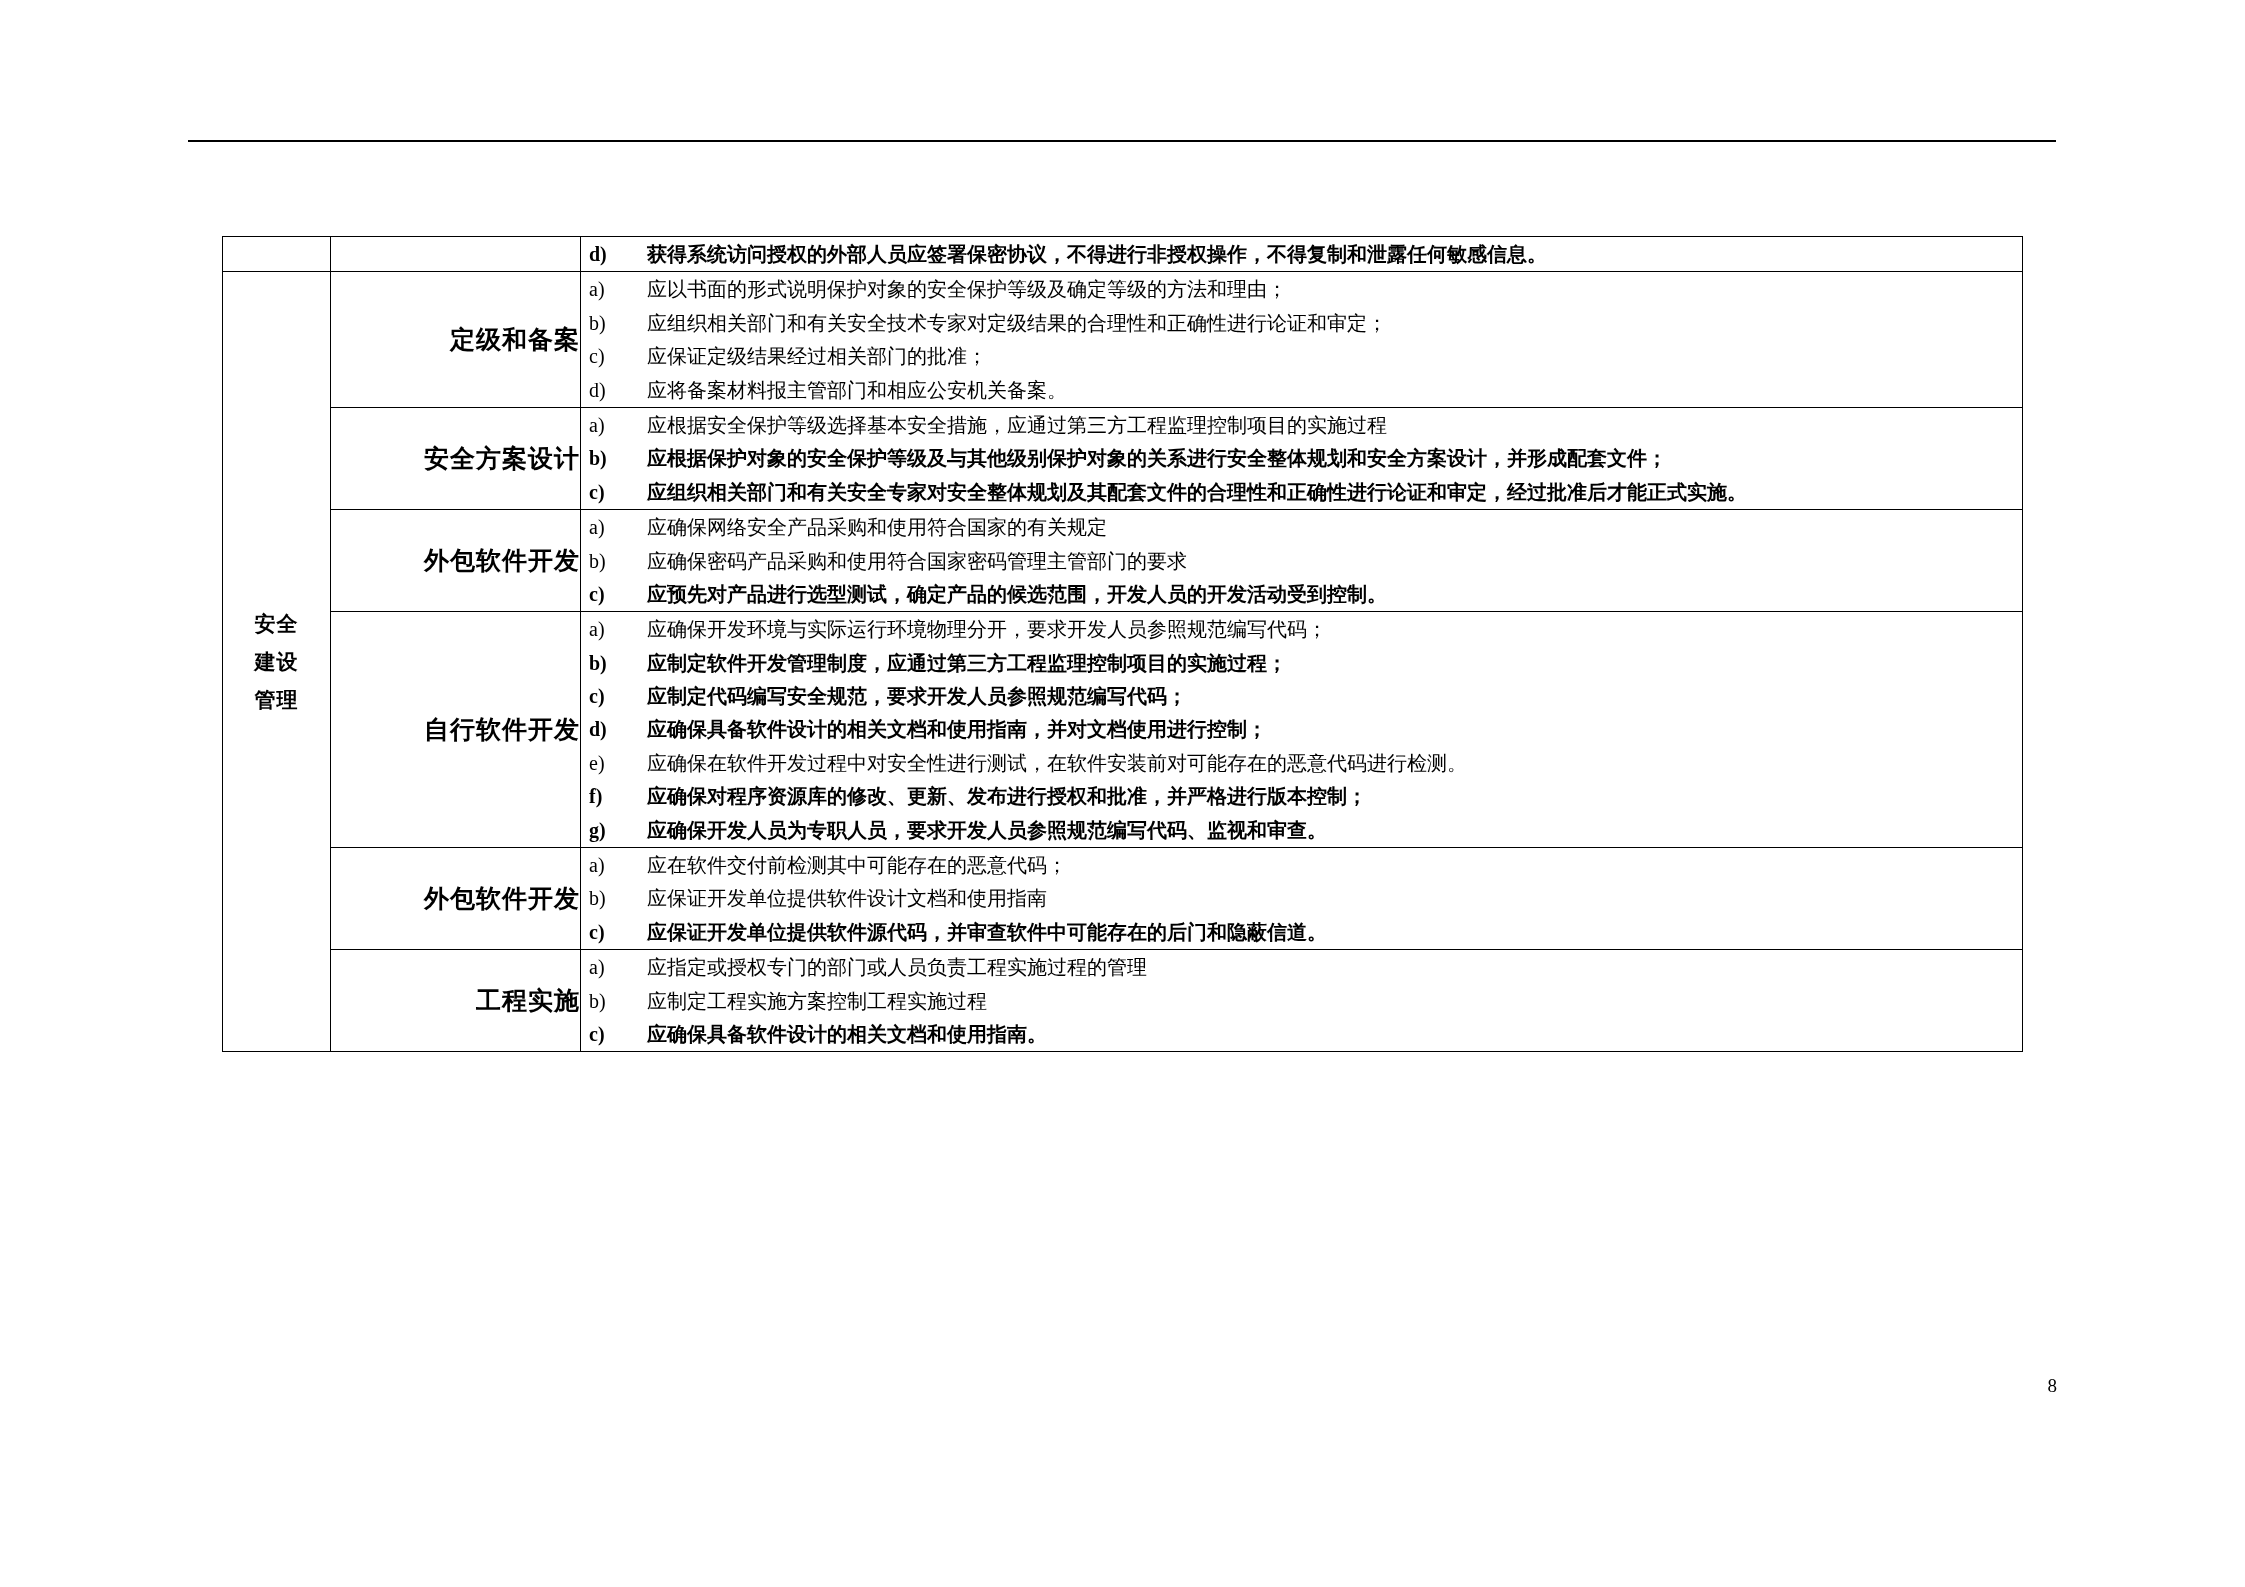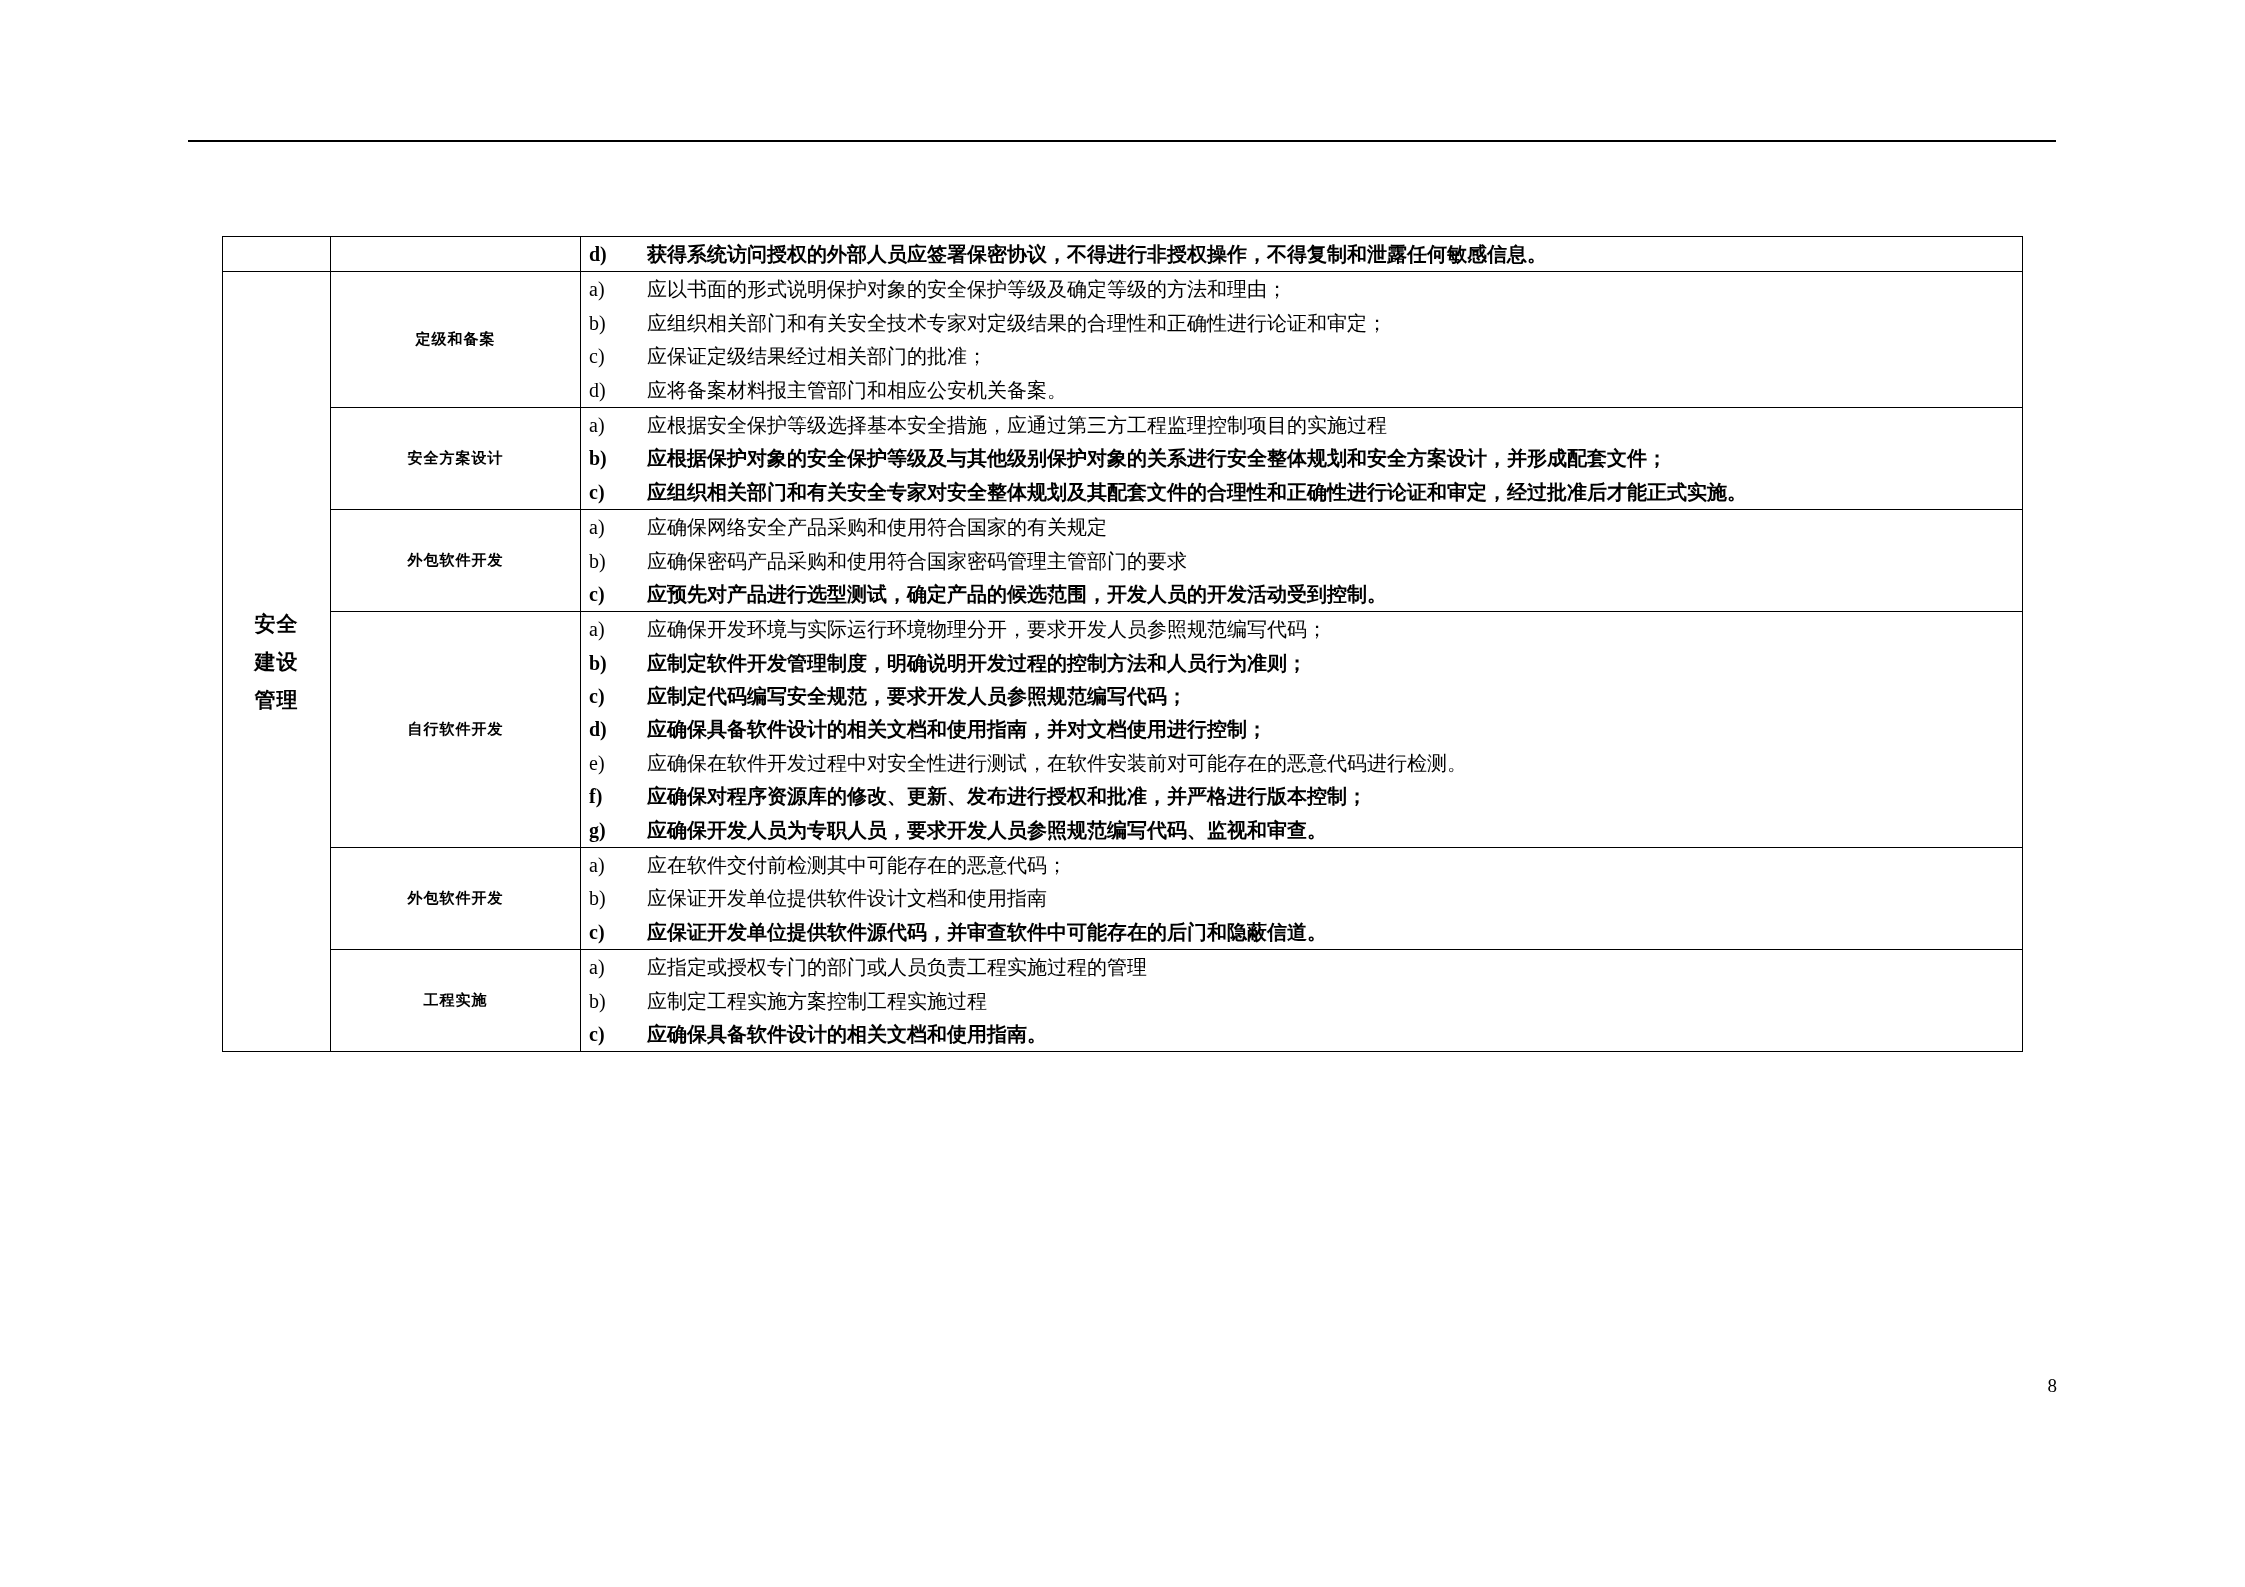--- a/index.html
+++ b/index.html
@@ -49,23 +49,23 @@
   .cat-cell {
     text-align: center;
     font-weight: bold;
     font-size: 21px;
     line-height: 38px;
     letter-spacing: 1px;
   }
   .cat-cell .catline { display: block; font-family: Liberation Serif, serif; }
 
   .sub-cell {
-    text-align: center;
+    text-align: right;
     font-weight: bold;
-    font-size: 15px;
+    font-size: 25px;
     letter-spacing: 1px;
     padding: 6px 8px;
   }
 
   .body-cell {
     padding: 9px 14px 9px 14px;
     font-size: 20px;
     line-height: 1.62;
   }
   .item {
@@ -185,21 +185,21 @@
 
       <tr>
         <td class="sub-cell">自行软件开发</td>
         <td class="body-cell">
           <span class="item">
             <span class="mark">a)</span>
             <span>应确保开发环境与实际运行环境物理分开，要求开发人员参照规范编写代码；</span>
           </span>
           <span class="item bold">
             <span class="mark">b)</span>
-            <span>应制定软件开发管理制度，明确说明开发过程的控制方法和人员行为准则；</span>
+            <span>应制定软件开发管理制度，应通过第三方工程监理控制项目的实施过程；</span>
           </span>
           <span class="item bold">
             <span class="mark">c)</span>
             <span>应制定代码编写安全规范，要求开发人员参照规范编写代码；</span>
           </span>
           <span class="item bold">
             <span class="mark">d)</span>
             <span>应确保具备软件设计的相关文档和使用指南，并对文档使用进行控制；</span>
           </span>
           <span class="item">

